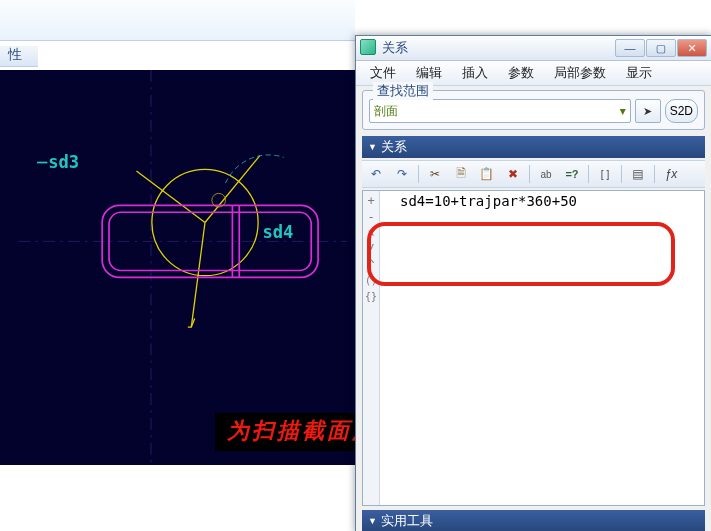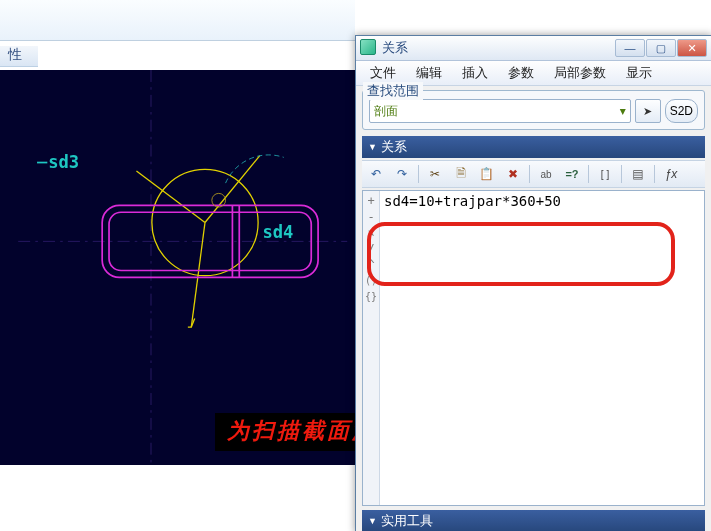--- a/index.html
+++ b/index.html
@@ -156,21 +156,21 @@
     border: 1px solid #9fb8cf;
     margin: 4px 6px;
     border-radius: 3px;
     padding: 8px 6px 6px 6px;
     position: relative;
     background: #f6f8fb;
   }
   .group-label {
     position: absolute;
     top: -9px;
-    left: 0;
+    left: 10px;
     background: #f6f8fb;
     padding: 0 4px;
     color: #274b7d;
     font-size: 13px;
   }
   .combo {
     display: flex;
     gap: 4px;
     align-items: center;
   }
@@ -257,21 +257,21 @@
     padding-top: 2px;
   }
   .gutter div {
     height: 16px;
     line-height: 16px;
   }
   .editor {
     flex: 1;
     font-family: Consolas, monospace;
     font-size: 14px;
-    padding: 2px 4px;
+    padding: 2px 20px;
     color: #000;
     white-space: nowrap;
   }
   .highlight-ring {
     position: absolute;
     left: 367px;
     top: 222px;
     width: 300px;
     height: 56px;
     border: 4px solid #e2231a;

